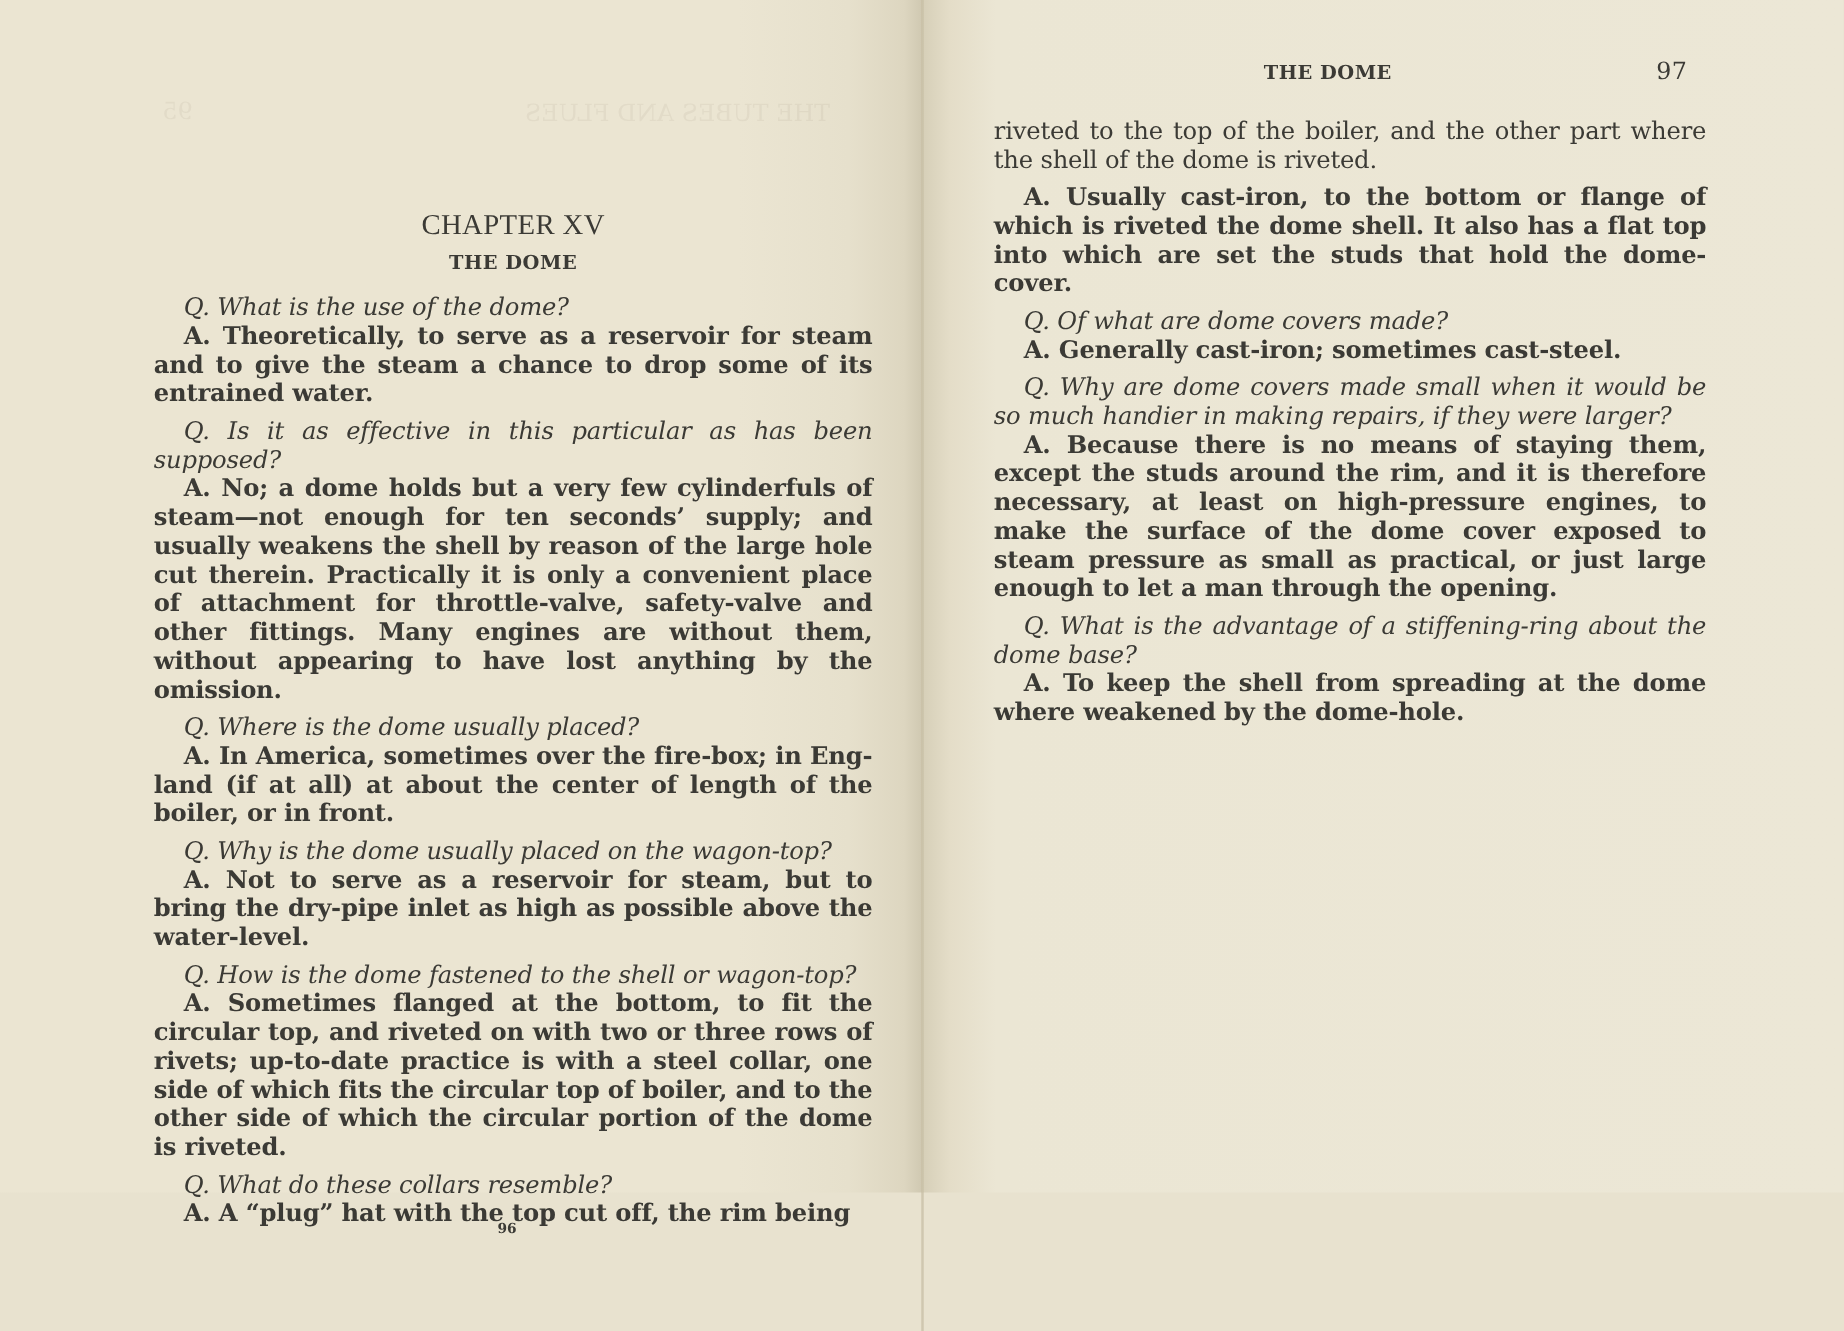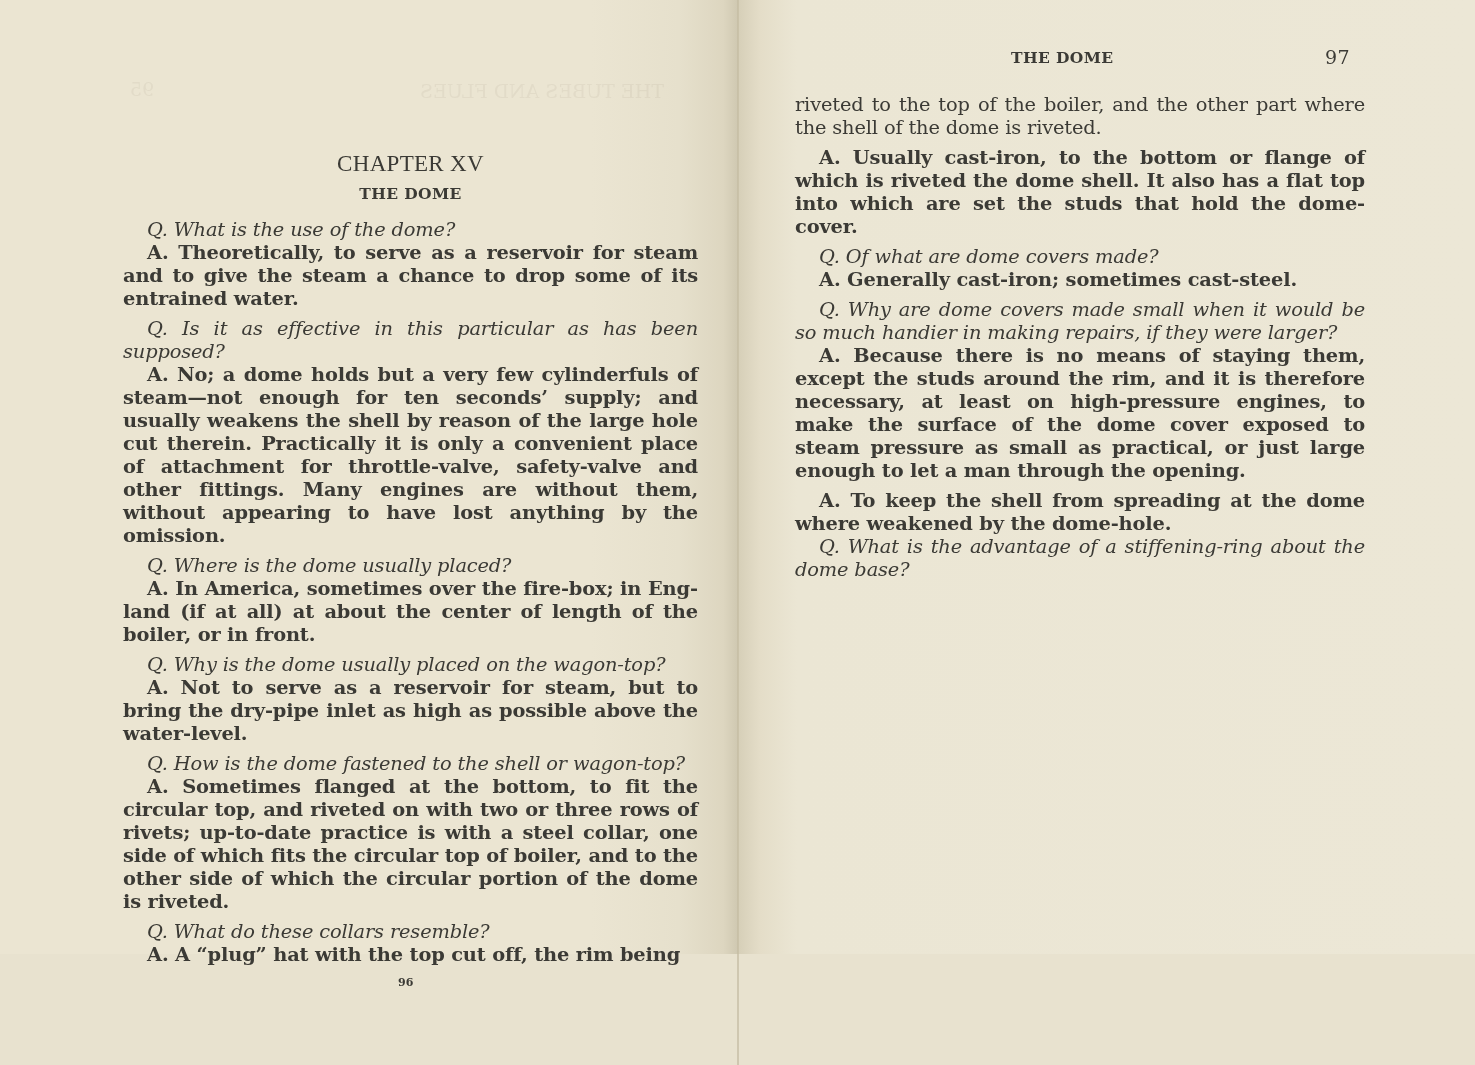--- a/index.html
+++ b/index.html
@@ -43,21 +43,21 @@
       opacity: 0.7;
     }
     .text-block {
       position: absolute;
       font-size: 19.4px;
       line-height: 23px;
       letter-spacing: -0.15px;
     }
     .left-block {
       left: 123px;
-      top: 150px;
+      top: 166px;
       width: 575px;
     }
     .right-block {
       left: 57px;
       top: 93px;
       width: 570px;
     }
     .chapter-number {
       text-align: center;
       font-size: 21px;
@@ -188,20 +188,20 @@
       </div>
       <div class="qa-group">
         <p class="para q">Q. Of what are dome covers made?</p>
         <p class="para a">A. Generally cast-iron; sometimes cast-steel.</p>
       </div>
       <div class="qa-group">
         <p class="para q">Q. Why are dome covers made small when it would be so much handier in making repairs, if they were larger?</p>
         <p class="para a">A. Because there is no means of staying them, except the studs around the rim, and it is therefore necessary, at least on high-pressure engines, to make the surface of the dome cover exposed to steam pressure as small as practical, or just large enough to let a man through the opening.</p>
       </div>
       <div class="qa-group">
+        <p class="para q">Q. What is the advantage of a stiffening-ring about the dome base?</p>
         <p class="para a">A. To keep the shell from spreading at the dome where weakened by the dome-hole.</p>
-        <p class="para q">Q. What is the advantage of a stiffening-ring about the dome base?</p>
       </div>
     </div>
   </div>
 
   <div class="gutter-line"></div>
 </div>
 
 </body></html>

